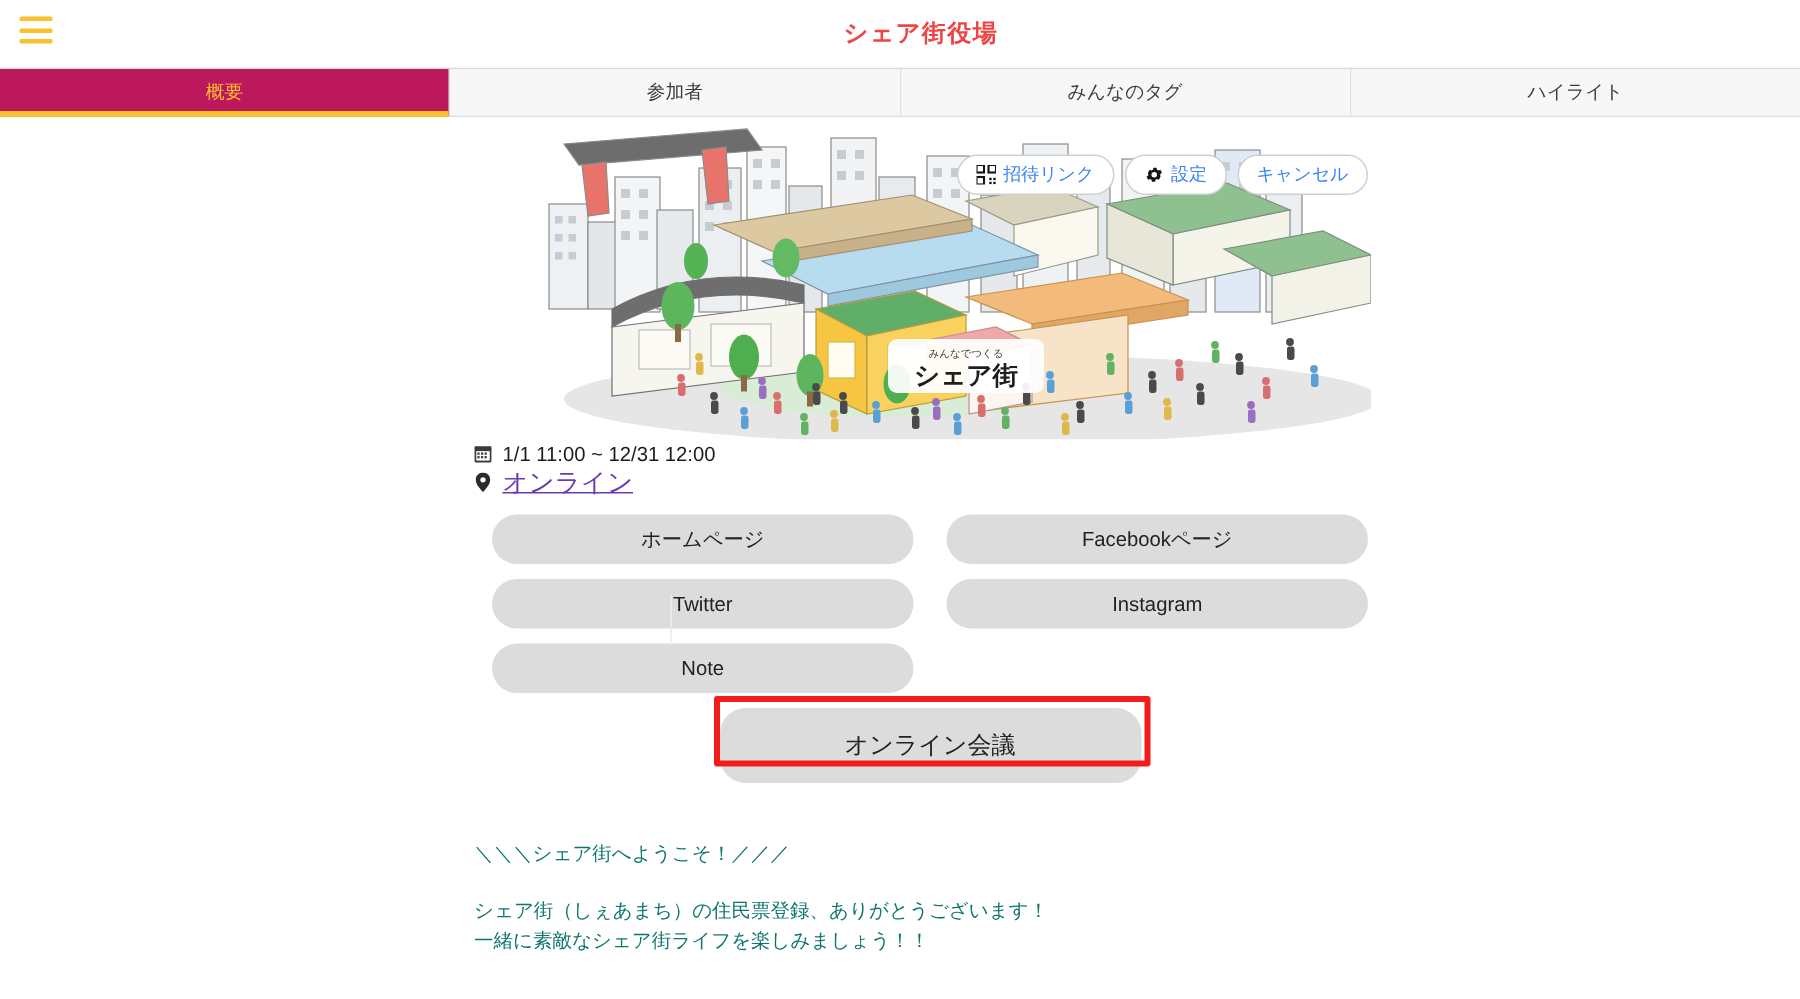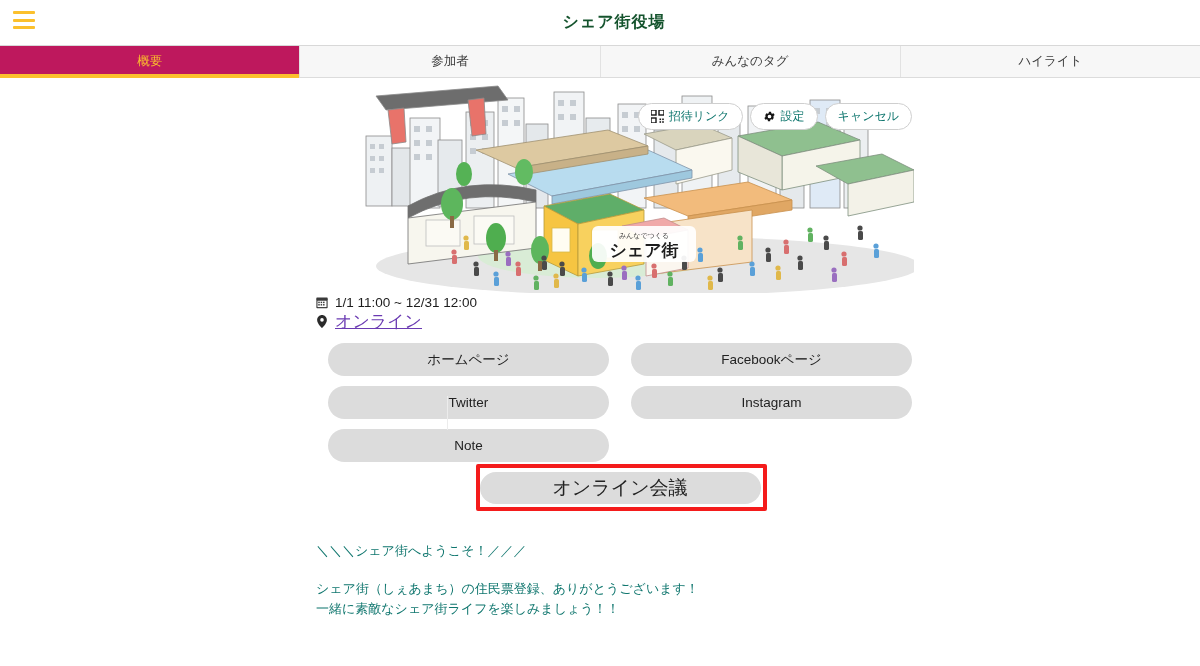--- a/index.html
+++ b/index.html
@@ -37,21 +37,21 @@
     width: 100%;
     background: #fbc02d;
     border-radius: 1px;
   }
   .app-title {
     width: 100%;
     text-align: center;
     font-size: 16px;
     font-weight: bold;
     letter-spacing: 1px;
-    color: #14532d;
+    color: #ef4444;
     padding-left: 28px;
   }
 
   
   .tabbar {
     display: flex;
     height: 33px;
     border-top: 1px solid #d8d8d8;
     border-bottom: 1px solid #dcdcdc;
     background: #fafafa;
@@ -116,21 +116,21 @@
   .pill {
     display: inline-flex;
     align-items: center;
     gap: 5px;
     height: 27px;
     padding: 0 12px;
     border-radius: 14px;
     background: #ffffff;
     border: 1px solid #cfcfcf;
     font-size: 12px;
-    color: #0f766e;
+    color: #3b82f6;
     cursor: pointer;
     white-space: nowrap;
   }
   .pill svg { display: block; }
 
   
   .meta {
     margin-left: 316px;
     font-size: 13.5px;
     line-height: 19px;
@@ -185,28 +185,28 @@
   .wide-row {
     margin-left: 328px;
     margin-top: 10px;
     width: 584px;
     display: flex;
     justify-content: center;
     position: relative;
   }
   .wide-btn {
     width: 281px;
-    height: 32px;
+    height: 50px;
     border-radius: 17px;
     background: #dcdcdc;
     border: none;
     display: flex;
     align-items: center;
     justify-content: center;
-    font-size: 19px;
+    font-size: 16px;
     color: #222222;
     cursor: pointer;
     font-family: inherit;
   }
   .highlight-box {
     position: absolute;
     left: 148px;
     top: -8px;
     width: 291px;
     height: 47px;

